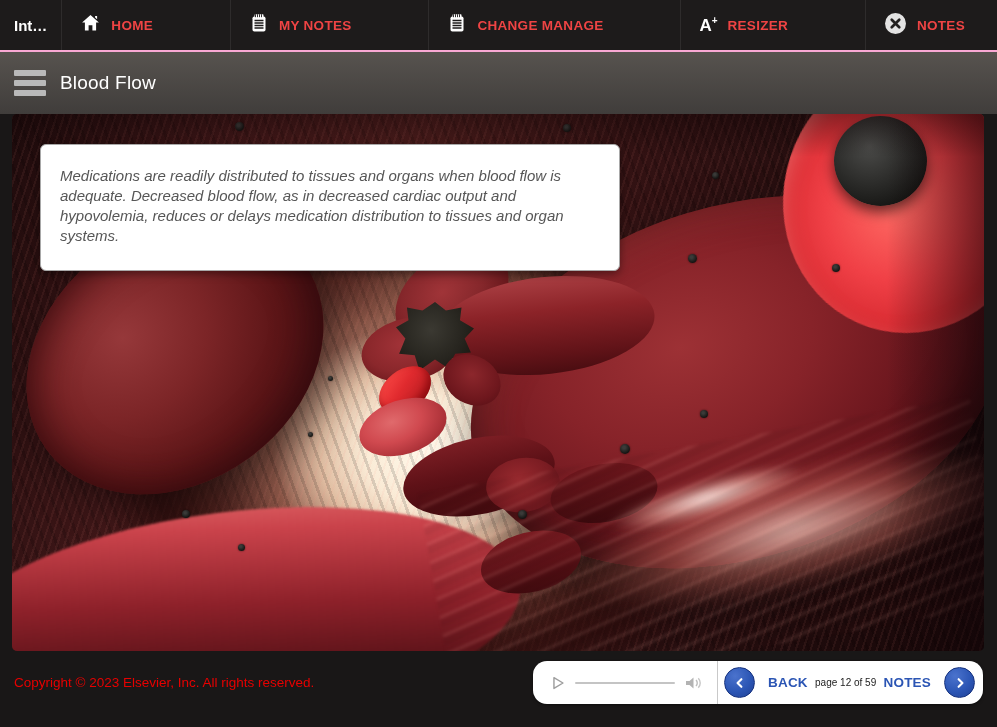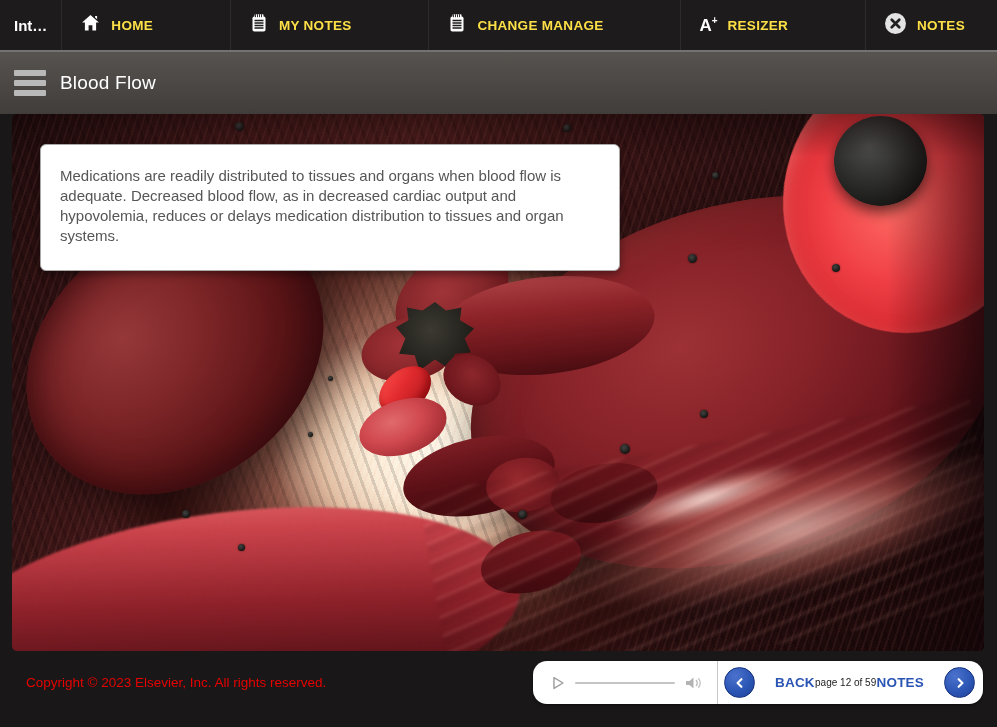--- a/index.html
+++ b/index.html
@@ -1,26 +1,26 @@
 <!DOCTYPE html>
 <html><head>
 <meta charset="utf-8">
 <style>
   * { margin:0; padding:0; box-sizing:border-box; }
   html,body { width:997px; height:727px; overflow:hidden; background:#191717;
               font-family:"Liberation Sans","DejaVu Sans",sans-serif; }
 
   
   .navbar { height:52px; background:#1d1b1b; display:flex; align-items:center;
-            padding:0 14px; border-bottom:2px solid #737373; }
+            padding:0 14px; border-bottom:2px solid #f9a8d4; }
   .app-title { color:#fff; font-size:15px; font-weight:bold; padding-right:14px; white-space:nowrap; }
   .nav-items { flex:1; display:flex; justify-content:space-between; align-items:stretch; height:100%; }
   .nav-item { display:flex; align-items:center; gap:10px; padding:0 18px; cursor:pointer;
               border-left:1px solid #2e2c2c; height:100%; }
-  .nav-item span.lbl { color:#fde047; font-size:13.5px; font-weight:bold; letter-spacing:.3px; white-space:nowrap; }
+  .nav-item span.lbl { color:#ef4444; font-size:13.5px; font-weight:bold; letter-spacing:.3px; white-space:nowrap; }
   .resizer-glyph { color:#fff; font-size:17px; font-weight:bold; line-height:1; }
   .resizer-glyph sup { font-size:10px; font-weight:bold; }
 
   
   .page-header { height:62px; background:linear-gradient(#57534f,#403d3b);
                  display:flex; align-items:center; padding:0 14px; }
   .hamburger { width:32px; height:26px; display:flex; flex-direction:column;
                justify-content:space-between; cursor:pointer; margin-right:14px; }
   .hamburger i { display:block; height:6px; background:#b9b9b9; border-radius:1px; }
   .page-title { color:#fff; font-size:19px; letter-spacing:.2px; }
@@ -43,32 +43,32 @@
            background:linear-gradient(to left, rgba(18,5,8,.55), rgba(0,0,0,0) 10%),
                       linear-gradient(to bottom, rgba(15,4,5,.4), rgba(0,0,0,0) 8%); }
   .cell { position:absolute; border-radius:50%; }
   .flow { position:absolute; border-radius:50%; }
   .dot  { position:absolute; border-radius:50%; background:radial-gradient(circle at 40% 35%, #3a3a38 15%, #141412 70%); box-shadow:0 0 2px rgba(0,0,0,.6); }
 
   
   .callout { position:absolute; left:28px; top:30px; width:580px; background:#fff;
              border:1px solid #a8a8a8; border-radius:6px; padding:21px 20px 24px 19px;
              box-shadow:0 3px 8px rgba(0,0,0,.4); z-index:30; }
-  .callout p { color:#565656; font-size:15px; line-height:20px; }
+  .callout p { color:#565656; font-size:15px; line-height:20px;font-style:italic; }
 
   
   .footer { position:relative; height:68px; background:#191717; }
-  .copyright { position:absolute; left:26px; top:24px; color:#e60000; font-size:13.5px; }
+  .copyright { position:absolute; left:14px; top:24px; color:#e60000; font-size:13.5px; }
   .control-pill { position:absolute; right:14px; top:10px; width:450px; height:43px; background:#fff;
                   border-radius:14px; display:flex; align-items:stretch; box-shadow:0 1px 3px rgba(0,0,0,.5); }
   .audio { width:185px; display:flex; align-items:center; padding:0 12px 0 16px; gap:8px;
            border-right:1px solid #c9c9c9; }
   .audio .track { flex:1; height:2px; background:#c4c4c4; border-radius:1px; cursor:pointer; }
   .pager { flex:1; display:flex; align-items:center; justify-content:space-between; padding:0 8px 0 6px; }
-  .pager-btn { display:flex; align-items:center; gap:20px; background:none; border:none; cursor:pointer; }
+  .pager-btn { display:flex; align-items:center; gap:13px; background:none; border:none; cursor:pointer; }
   .nav-circle { width:31px; height:31px; border-radius:50%;
                 background:radial-gradient(circle at 35% 28%, #4b73cd 0%, #2c56b5 55%, #1f4094 100%);
                 border:1px solid #17337f; display:flex; align-items:center; justify-content:center; }
   .pager-lbl { color:#2b55b4; font-size:13.5px; font-weight:bold; letter-spacing:.2px; }
   .page-count { color:#222; font-size:10px; }
 </style>
 </head>
 <body>
 
 <div class="navbar">

